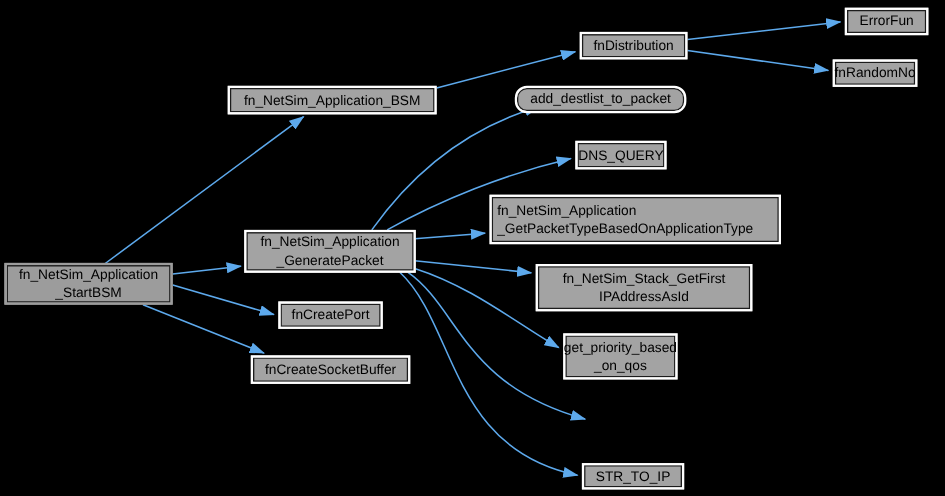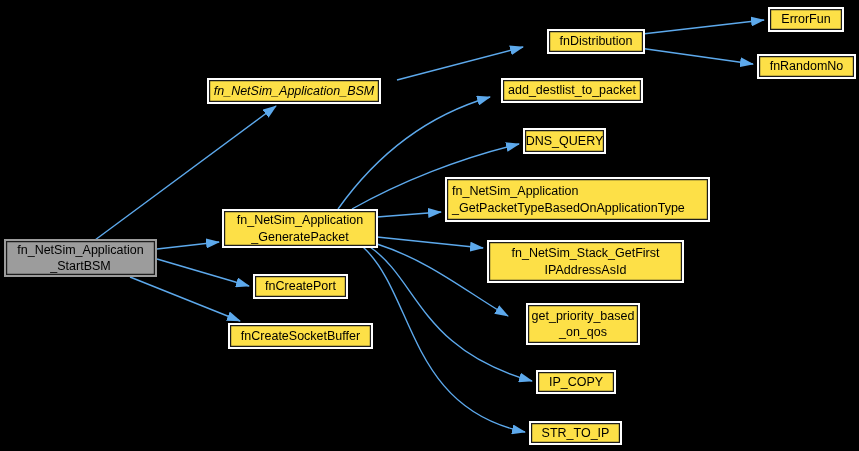--- a/index.html
+++ b/index.html
@@ -21,21 +21,21 @@
     stroke-width:1.4;
   }
   .arrowhead{fill:var(--edge);}
   .node{
     position:absolute;
     box-sizing:border-box;
     display:flex;
     align-items:center;
     justify-content:center;
     text-align:center;
-    background:#fde047;
+    background:#a3a3a3;
     border:2px solid #fff;               
     box-shadow:inset 0 0 0 1.2px var(--node-border); 
     color:#000;
     font-size:12.5px;
     line-height:1.32;
     white-space:pre-line;
     cursor:pointer;
     user-select:none;
   }
   .node.hl{
@@ -71,45 +71,44 @@
     <path class="edge" marker-end="url(#arrow)" d="M377,217 L441,212"></path>
     <path class="edge" marker-end="url(#arrow)" d="M377,237 L483,248"></path>
     <path class="edge" marker-end="url(#arrow)" d="M377,244 C430,261 468,293 508,316"></path>
     <path class="edge" marker-end="url(#arrow)" d="M370,247 C418,280 420,350 532,381"></path>
     <path class="edge" marker-end="url(#arrow)" d="M363,247 C415,295 408,408 525,432"></path>
   </svg>
 
   <div class="node hl" style="left:4px;top:239px;width:153px;height:38px;">fn_NetSim_Application
 _StartBSM</div>
 
-  <div class="node" style="left:207px;top:78px;width:174px;height:26px;font-style:italic;">fn_NetSim_Application_BSM</div>
+  <div class="node" style="left:207px;top:78px;width:190px;height:26px;">fn_NetSim_Application_BSM</div>
 
-  <div class="node" style="left:527px;top:29px;width:98px;height:25px;margin-left:20px;">fnDistribution</div>
+  <div class="node" style="left:527px;top:29px;width:98px;height:25px;">fnDistribution</div>
 
   <div class="node" style="left:768px;top:7px;width:76px;height:25px;">ErrorFun</div>
 
-  <div class="node" style="left:757px;top:54px;width:99px;height:25px;">fnRandomNo</div>
+  <div class="node" style="left:757px;top:54px;width:77px;height:25px;">fnRandomNo</div>
 
-  <div class="node" style="left:501px;top:78px;width:142px;height:25px;">add_destlist_to_packet</div>
+  <div class="node" style="left:468px;top:78px;width:156px;height:25px;border-radius:11px;">add_destlist_to_packet</div>
 
   <div class="node" style="left:523px;top:128px;width:83px;height:26px;">DNS_QUERY</div>
 
   <div class="node" style="left:222px;top:209px;width:156px;height:39px;">fn_NetSim_Application
 _GeneratePacket</div>
 
   <div class="node align-left" style="left:445px;top:177px;width:265px;height:45px;">fn_NetSim_Application
 _GetPacketTypeBasedOnApplicationType</div>
 
   <div class="node" style="left:487px;top:240px;width:197px;height:43px;">fn_NetSim_Stack_GetFirst
 IPAddressAsId</div>
 
-  <div class="node" style="left:512px;top:303px;width:114px;height:42px;margin-left:14px;">get_priority_based
+  <div class="node" style="left:512px;top:303px;width:104px;height:42px;">get_priority_based
 _on_qos</div>
 
-  <div class="node" style="left:536px;top:370px;width:80px;height:24px;">IP_COPY</div>
 
   <div class="node" style="left:529px;top:421px;width:93px;height:24px;">STR_TO_IP</div>
 
   <div class="node" style="left:253px;top:274px;width:95px;height:25px;">fnCreatePort</div>
 
   <div class="node" style="left:228px;top:323px;width:145px;height:26px;">fnCreateSocketBuffer</div>
 
 </div>
 
 </body></html>

